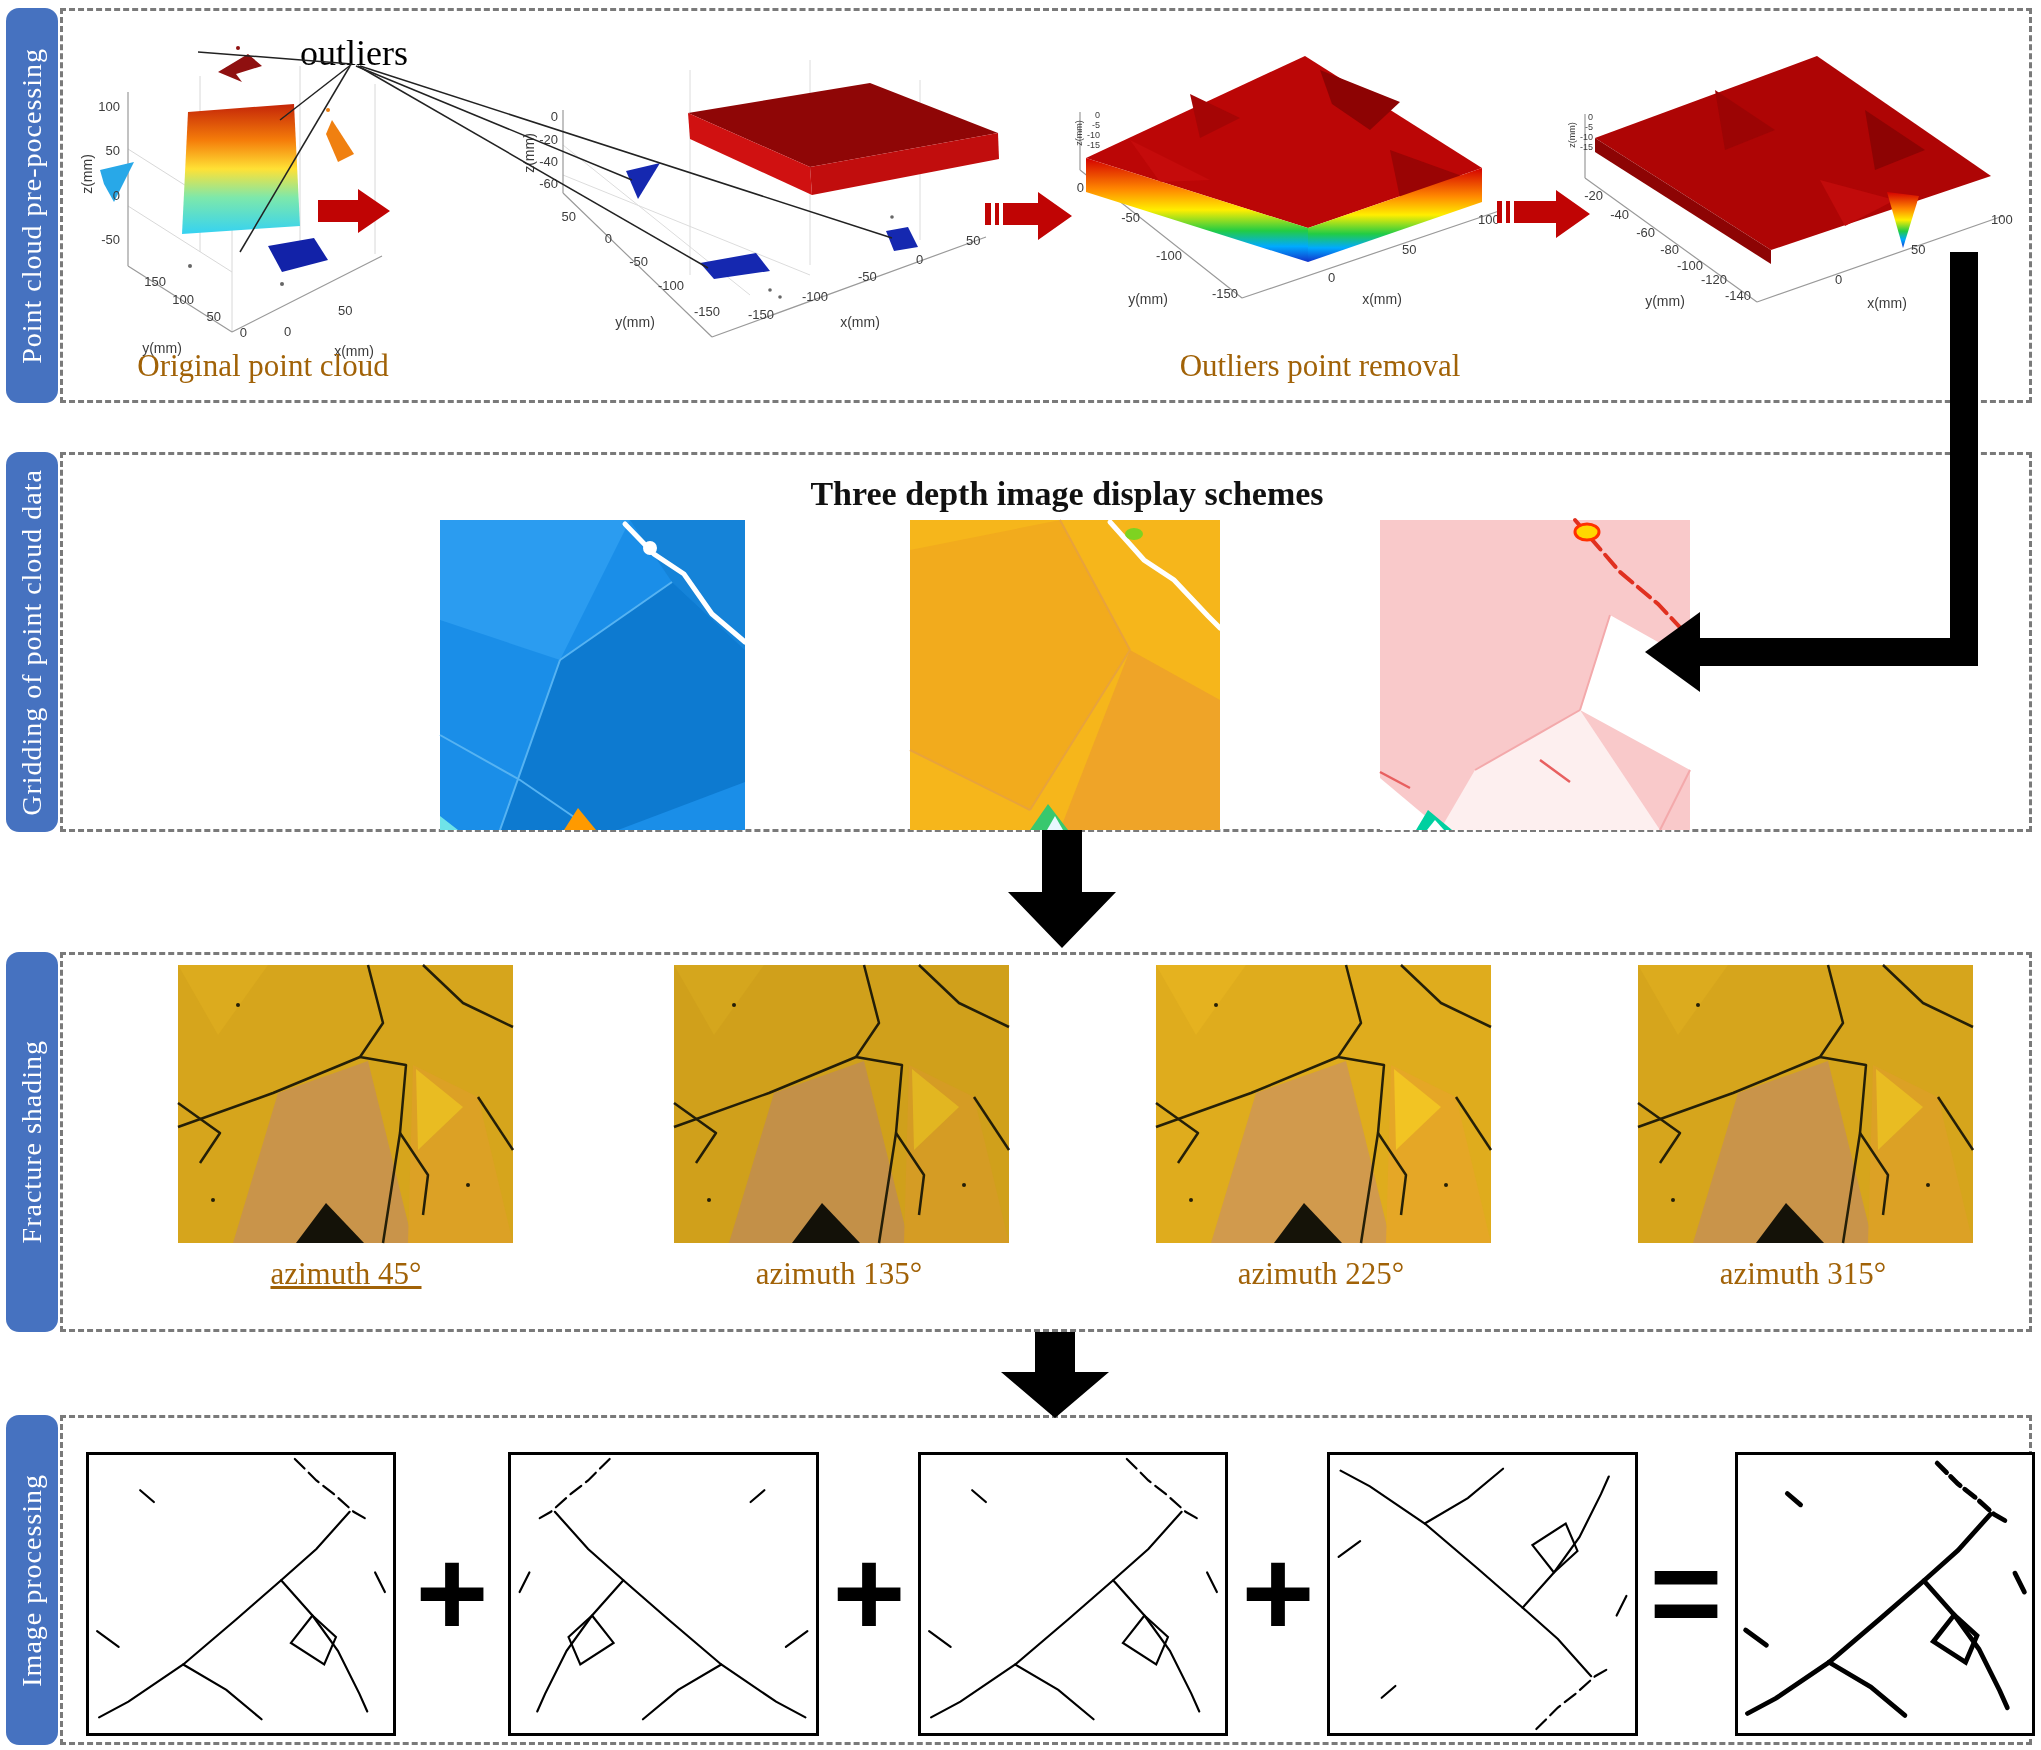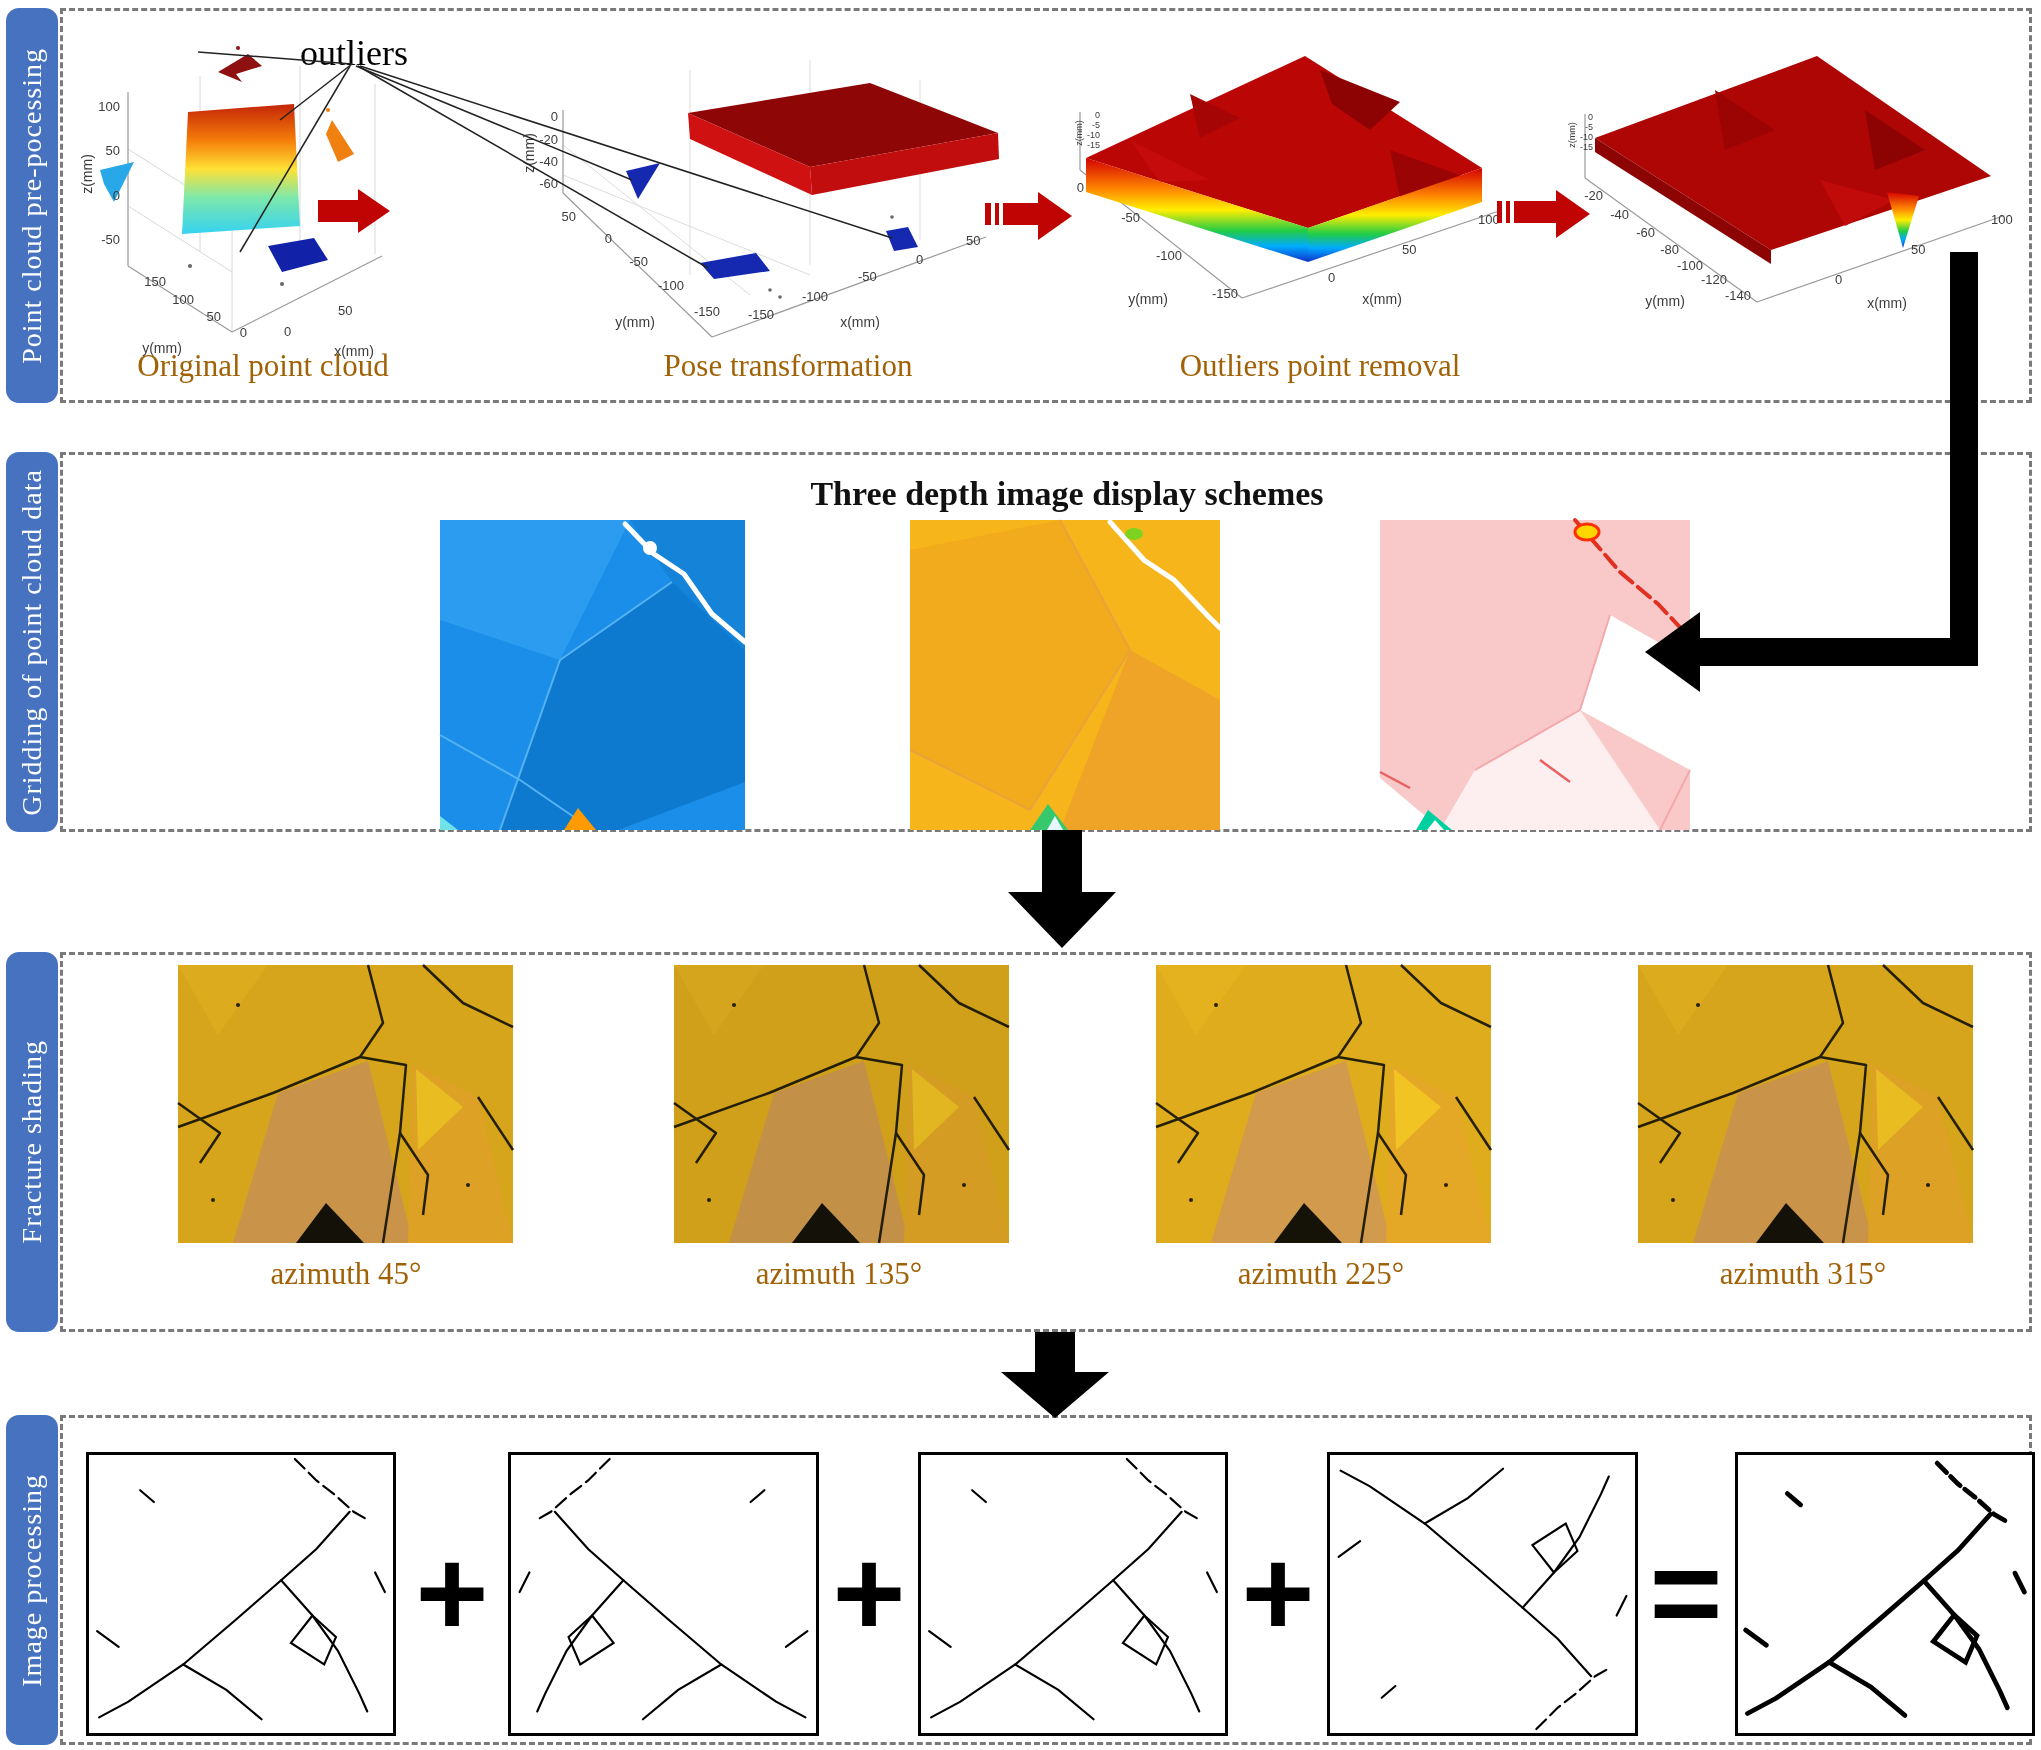--- a/index.html
+++ b/index.html
@@ -211,21 +211,20 @@
       <text class="tk" text-anchor="end" x="186" y="270">-140</text>
       <text class="axl" x="100" y="276" text-anchor="middle">y(mm)</text>
       <text class="tk" x="426" y="194">100</text>
       <text class="tk" x="346" y="224">50</text>
       <text class="tk" x="270" y="254">0</text>
       <text class="axl" x="322" y="278" text-anchor="middle">x(mm)</text>
     </g>
   </svg>
 
   <div class="caption" style="left:63px;top:348px;width:400px;">Original point cloud</div>
-  <div class="caption" style="left:588px;top:348px;width:400px;">Pose transformation</div>
   <div class="caption" style="left:1120px;top:348px;width:400px;">Outliers point removal</div>
 
   <div class="bigtitle" style="left:667px;top:475px;width:800px;">Three depth image display schemes</div>
 
   <svg class="depth" style="left:440px;top:520px;" width="305" height="310" viewBox="0 0 305 310">
     <rect width="305" height="310" fill="#1a8ee8"></rect>
     <polygon points="0,0 190,0 120,140 0,100" fill="#2b9cf0"></polygon>
     <polygon points="190,0 305,0 305,130 232,62" fill="#1583d8"></polygon>
     <polygon points="120,140 232,62 305,130 305,262 178,310 60,310" fill="#0d7ad0"></polygon>
     <path d="M232,62 L120,140 M0,215 L80,260 L150,308 M120,140 L60,310" stroke="#56b3f2" stroke-width="2" fill="none"></path>
@@ -299,21 +298,21 @@
   <svg class="goldwrap b2" style="left:674px;top:965px;" width="335" height="278" viewBox="0 0 335 278">
       <use href="#goldimg"></use>
     </svg>
   <svg class="goldwrap b3" style="left:1156px;top:965px;" width="335" height="278" viewBox="0 0 335 278">
       <use href="#goldimg"></use>
     </svg>
   <svg class="goldwrap" style="left:1638px;top:965px;" width="335" height="278" viewBox="0 0 335 278">
       <use href="#goldimg"></use>
     </svg>
 
-  <div class="caption" style="left:196px;top:1256px;width:300px;">azimuth 45°</div>
+  <div class="caption" style="left:196px;top:1256px;width:300px;text-decoration:underline;">azimuth 45°</div>
   <div class="caption" style="left:689px;top:1256px;width:300px;">azimuth 135°</div>
   <div class="caption" style="left:1171px;top:1256px;width:300px;">azimuth 225°</div>
   <div class="caption" style="left:1653px;top:1256px;width:300px;">azimuth 315°</div>
 
   <div class="crbox v1" style="left:86px;top:1452px;width:310px;height:284px;">
     <svg width="304" height="278" viewBox="0 0 310 284">
         <g stroke="#000" stroke-width="2.2" fill="none" stroke-linecap="round">
           <use href="#crackset"></use>
         </g>
       </svg>

